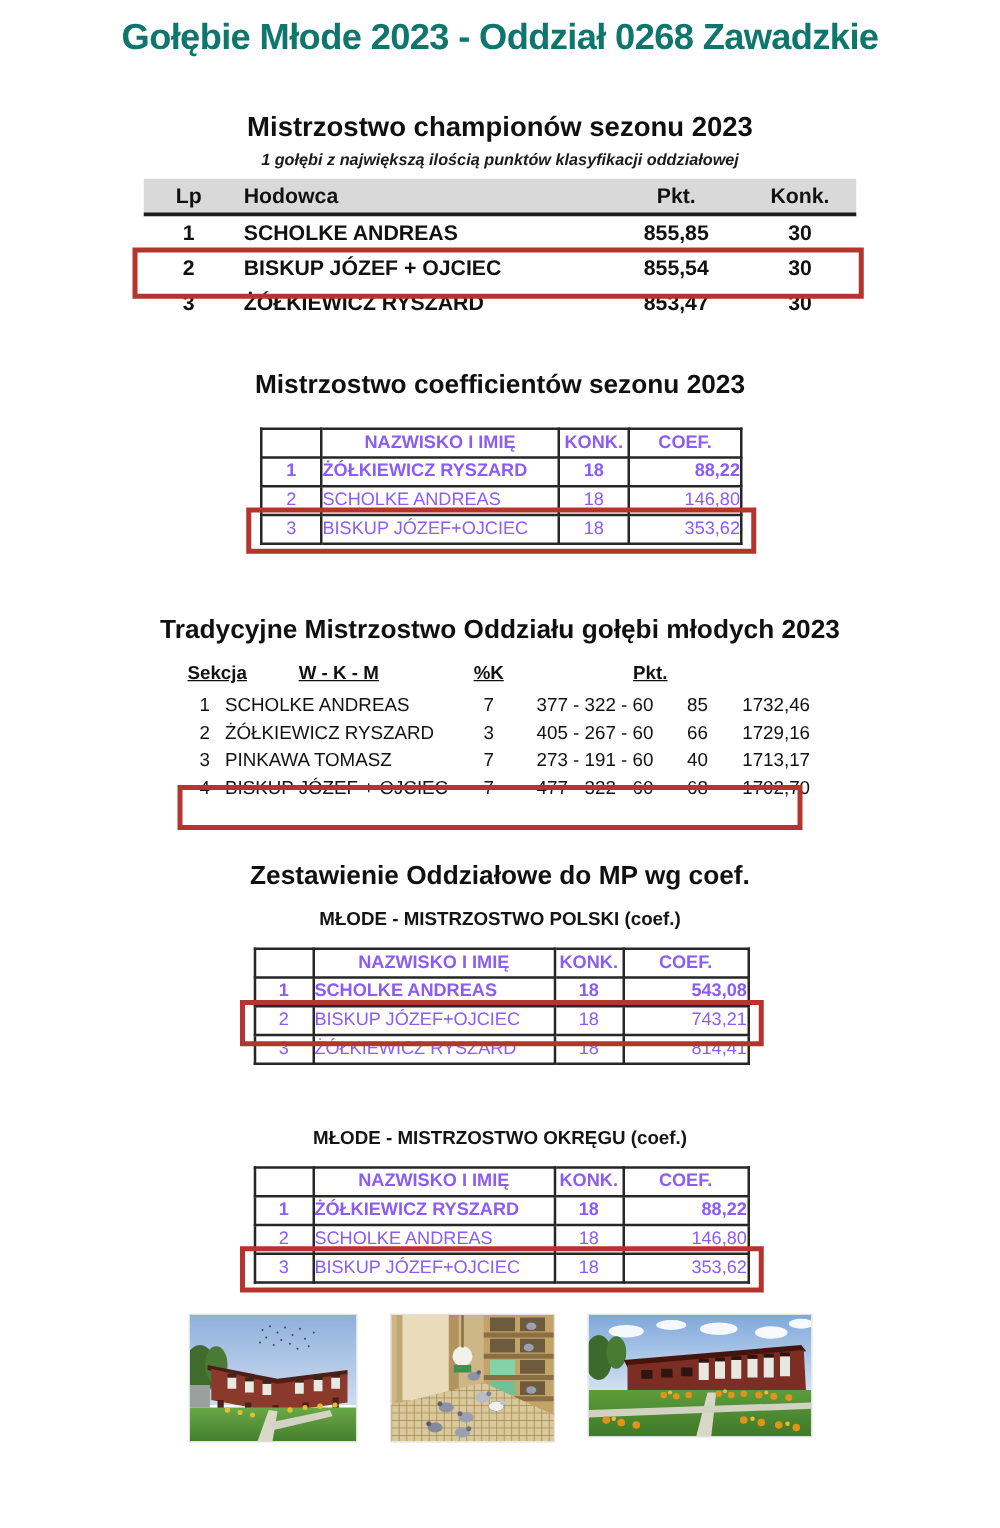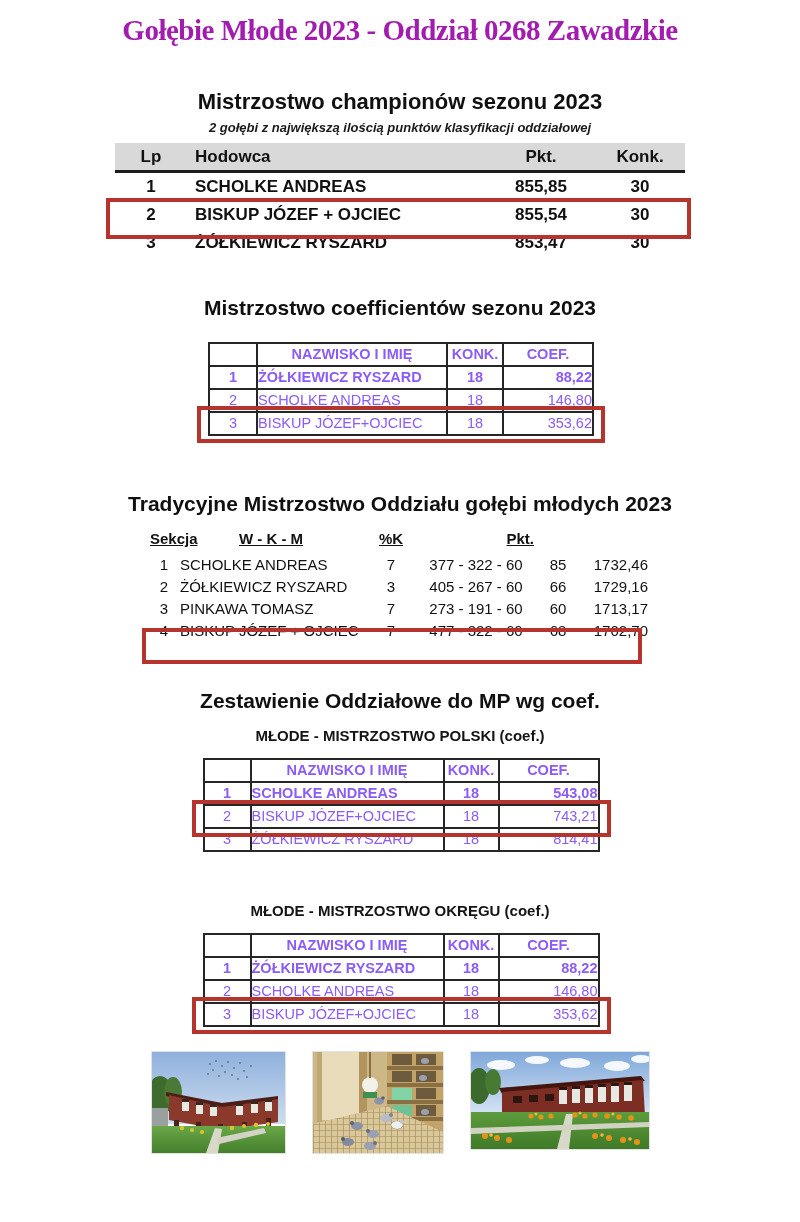--- a/index.html
+++ b/index.html
@@ -4,21 +4,21 @@
 <style>
   html,body{margin:0;padding:0;background:#ffffff;}
   .page{
     width:800px;height:1222px;position:relative;background:#fff;
     font-family:"Liberation Sans","DejaVu Sans",sans-serif;color:#111;
     overflow:hidden;
   }
   
   .main-title{
     padding-top:14px;margin:0;text-align:center;
-    font-size:29px;font-weight:bold;letter-spacing:-0.5px;color:#a21caf;font-family:Liberation Serif, serif;
+    font-size:29px;font-weight:bold;letter-spacing:-0.5px;color:#0f766e;
   }
   .sec-title{font-size:21px;font-weight:bold;text-align:center;color:#101010;margin:0;}
   
   .sec1{margin-top:42px;}
   .sec1 .sec-title{font-size:22px;}
   .champ-sub{
     text-align:center;font-size:13px;font-style:italic;font-weight:bold;
     margin-top:5px;color:#1a1a1a;
   }
   .champ-table{width:570px;margin:8px auto 0;position:relative;}
@@ -93,21 +93,21 @@
 </style>
 </head>
 <body>
 
 <div class="page">
 
   <h1 class="main-title">Gołębie Młode 2023 - Oddział 0268 Zawadzkie</h1>
 
   <div class="sec1">
     <div class="sec-title">Mistrzostwo championów sezonu 2023</div>
-    <div class="champ-sub">2 gołębi z największą ilością punktów klasyfikacji oddziałowej</div>
+    <div class="champ-sub">1 gołębi z największą ilością punktów klasyfikacji oddziałowej</div>
     <div class="champ-table">
       <div class="champ-header">
         <div class="c-lp">Lp</div>
         <div class="c-name">Hodowca</div>
         <div class="c-pkt">Pkt.</div>
         <div class="c-konk">Konk.</div>
       </div>
       <div class="champ-row">
         <div class="c-lp">1</div>
         <div class="c-name">SCHOLKE ANDREAS</div>
@@ -194,21 +194,21 @@
         <div class="t-sek">3</div>
         <div class="t-wkm">405 - 267 - 60</div>
         <div class="t-pk">66</div>
         <div class="t-pkt">1729,16</div>
       </div>
       <div class="t-row">
         <div class="t-lp">3</div>
         <div class="t-name">PINKAWA TOMASZ</div>
         <div class="t-sek">7</div>
         <div class="t-wkm">273 - 191 - 60</div>
-        <div class="t-pk">60</div>
+        <div class="t-pk">40</div>
         <div class="t-pkt">1713,17</div>
       </div>
       <div class="t-row">
         <div class="t-lp">4</div>
         <div class="t-name">BISKUP JÓZEF + OJCIEC</div>
         <div class="t-sek">7</div>
         <div class="t-wkm">477 - 322 - 60</div>
         <div class="t-pk">68</div>
         <div class="t-pkt">1702,70</div>
       </div>

